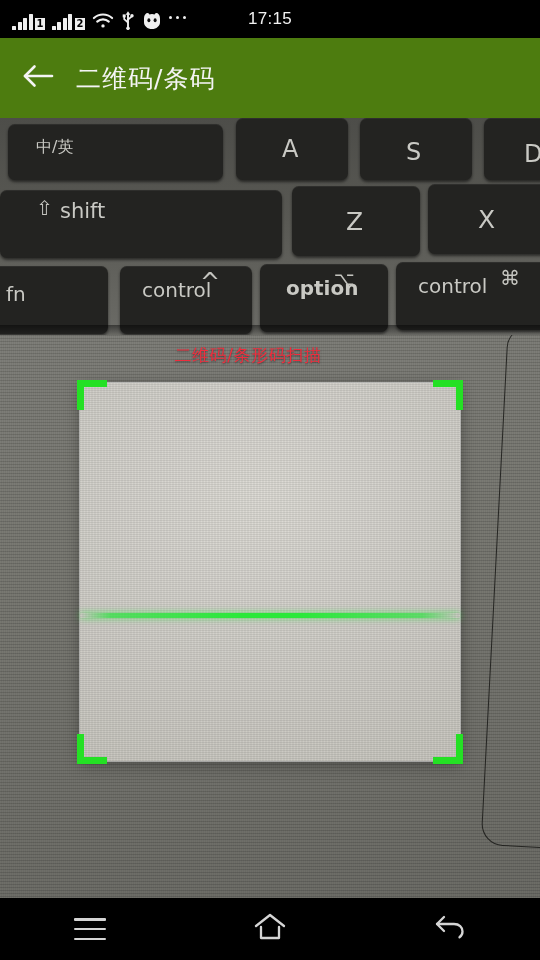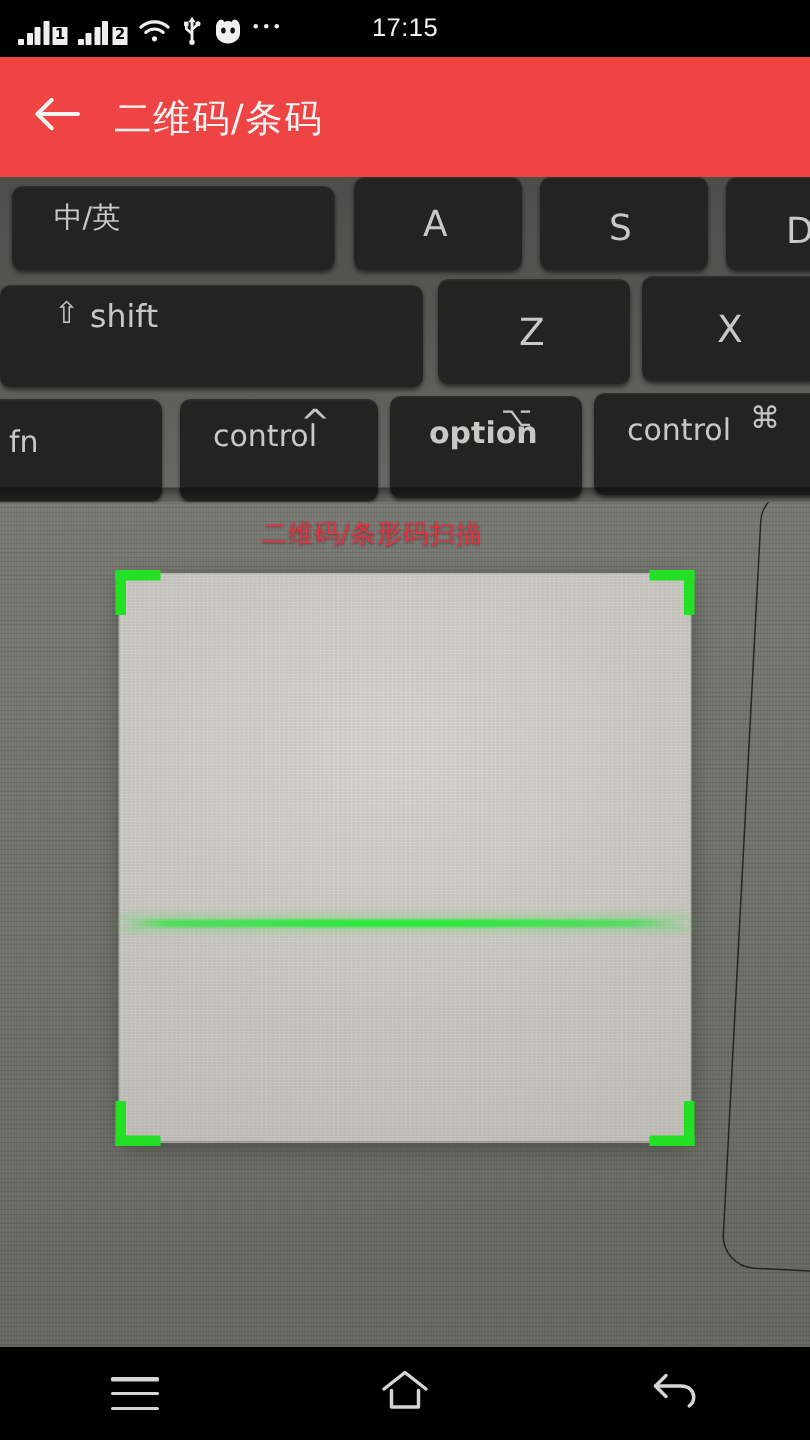--- a/index.html
+++ b/index.html
@@ -36,21 +36,21 @@
           position:relative; display:flex; align-items:center; padding:1.5px; }
   .batt .fill { background:#efefef; height:100%; width:100%; border-radius:1px; }
   .batt:after { content:""; position:absolute; right:-4px; top:4px; width:2.5px; height:6px;
                 background:#efefef; border-radius:0 1px 1px 0; }
   .dots { display:flex; gap:3.5px; align-items:center; height:22px; padding-bottom:3px; }
   .dots i { width:3.5px; height:3.5px; background:#efefef; border-radius:50%; display:block; }
 
   
   #titlebar {
     position:absolute; top:38px; left:0; width:540px; height:80px;
-    background:#ef4444; display:flex; align-items:center;
+    background:#4d7c0f; display:flex; align-items:center;
   }
   #backbtn { width:76px; height:80px; display:flex; align-items:center; justify-content:center; }
   #title { color:#f4f4f4; font-size:25px; letter-spacing:1px;
            font-family:"DejaVu Sans",sans-serif; }
 
   
   #preview {
     position:absolute; top:118px; left:0; width:540px; height:780px;
     overflow:hidden; background:#6f6f69;
   }
@@ -233,21 +233,21 @@
 
     <div class="lap-base"></div>
     <div class="lap-noise"></div>
 
     <div class="tp-edge" style="left:494px; top:215px; width:300px; height:520px; transform:rotate(3deg);"></div>
 
     <div id="kbzone">
       <div class="kbbg"></div>
       <div id="keys">
           <div class="key" style="left: 8px; top: 6px; width: 215px; height: 56px;">
-            <span class="lbl" style="left: 28px; bottom: 22px; font-size: 19px; text-align: right;">中/英</span>
+            <span class="lbl" style="left: 28px; bottom: 22px; font-size: 16px; text-align: right;">中/英</span>
           </div>
           <div class="key" style="left: 236px; top: 0px; width: 112px; height: 62px;">
             <span class="lbl" style="left: 46px; bottom: 17px; font-size: 24px;">A</span>
           </div>
           <div class="key" style="left: 360px; top: 0px; width: 112px; height: 62px;">
             <span class="lbl" style="left: 46px; bottom: 14px; font-size: 24px;">S</span>
           </div>
           <div class="key" style="left: 484px; top: 0px; width: 112px; height: 62px;">
             <span class="lbl" style="left: 40px; bottom: 12px; font-size: 24px;">D</span>
           </div>

